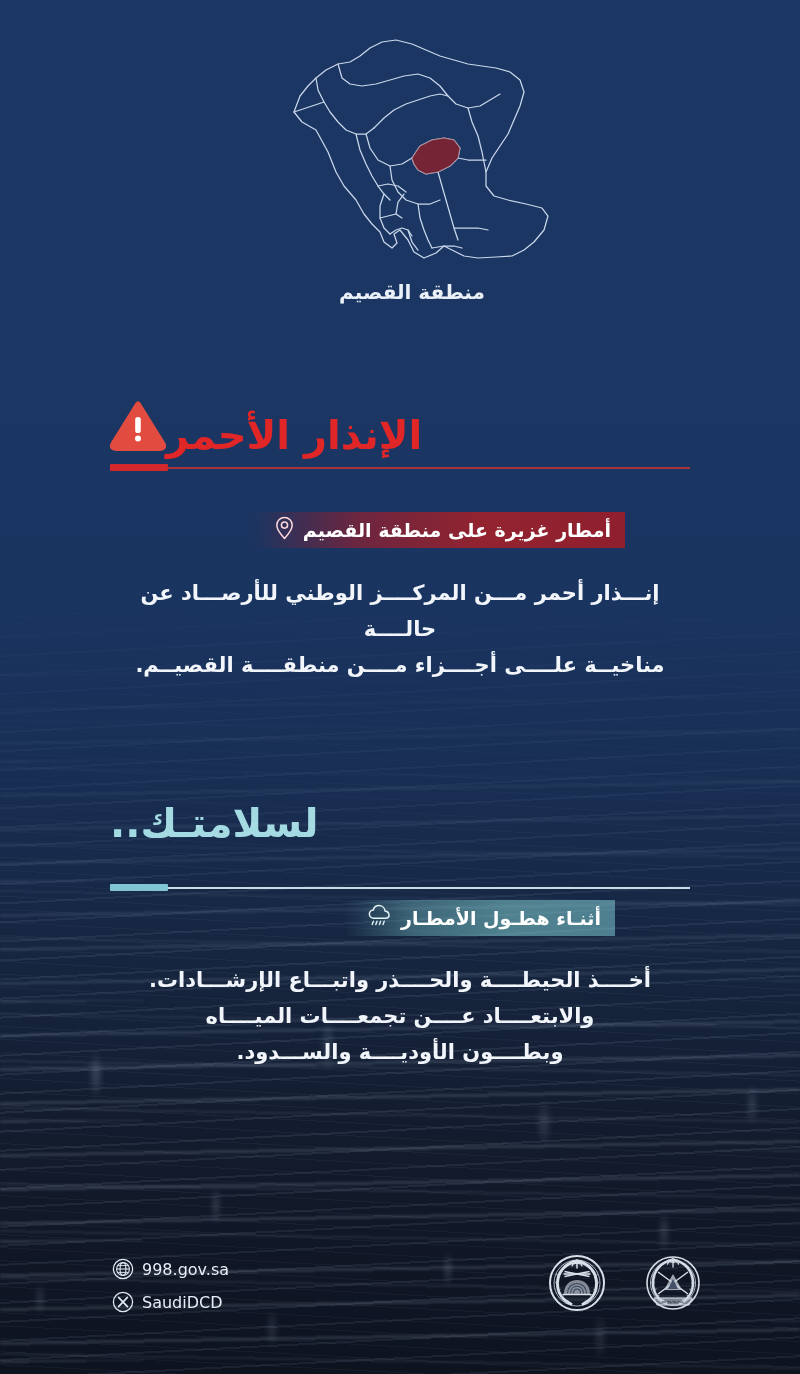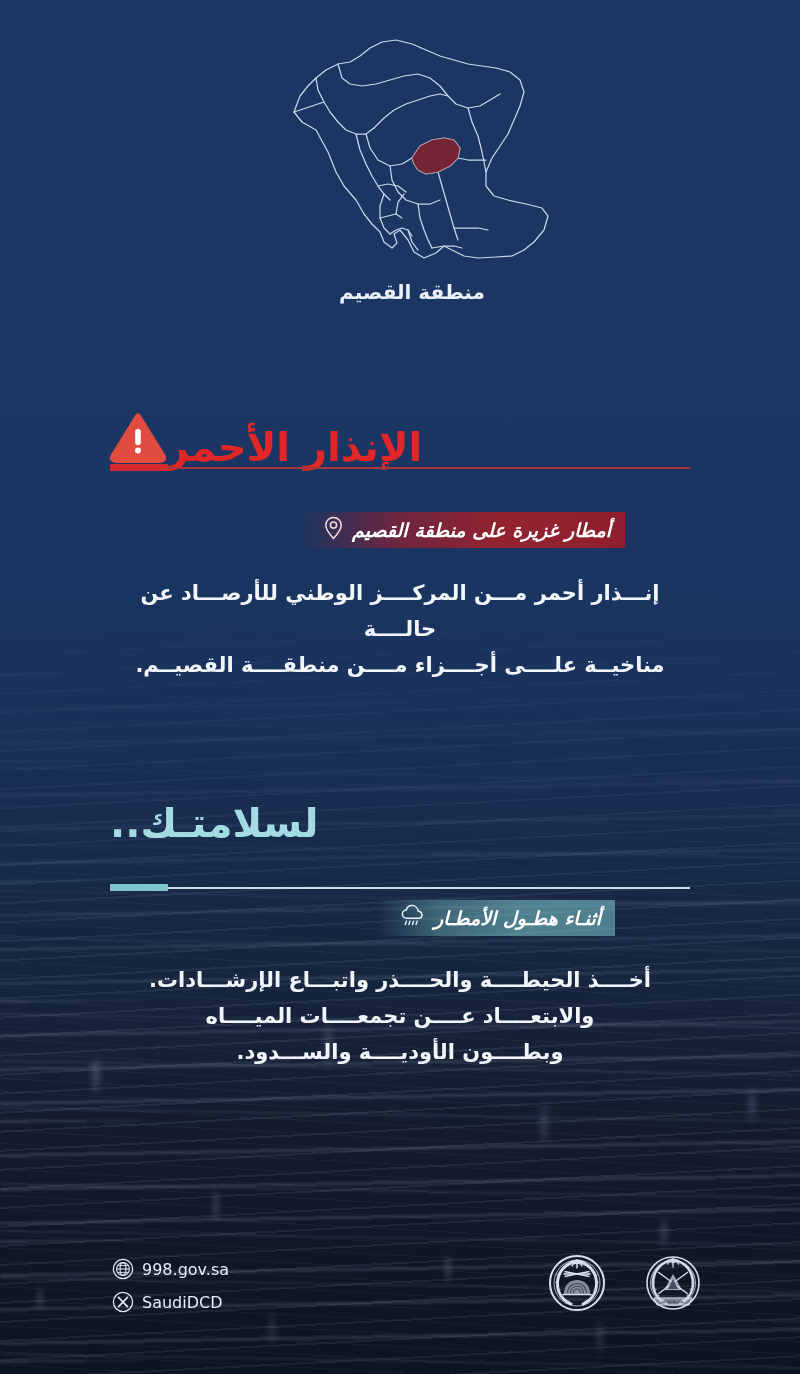--- a/index.html
+++ b/index.html
@@ -129,21 +129,20 @@
   
   .badge {
     position:absolute;
     height:36px;
     display:flex; flex-direction:row-reverse; align-items:center;
     gap:9px;
     padding:0 14px 0 22px;
     color:#ffffff;
     font-size:19px; font-weight:bold;
     white-space:nowrap;
-    font-style:italic;
   }
   #badge-location {
     top:512px; right:175px;
     background:linear-gradient(270deg,#8f1f2e 0%, #93232f 38%, #6c2640 72%, rgba(60,40,70,0) 100%);
   }
   #badge-rain {
     top:900px; right:185px;
     background:linear-gradient(270deg,#4d7f90 0%, #4f818f 40%, #3c6577 75%, rgba(40,70,90,0) 100%);
   }
 
@@ -232,21 +231,21 @@
         <path d="M160,214 L172,212 L182,212 L190,214"></path>
         <path d="M182,194 L194,194 L206,194 L216,196"></path>
       </g>
 
       <path d="M140,124 L148,112 L160,106 L172,104 L182,106 L188,114 L186,124
                L178,132 L166,138 L154,140 L146,136 L142,130 Z" fill="#7a2433" fill-opacity="0.95" stroke="#b08b95" stroke-width="0.8"></path>
     </svg>
     <div id="region-label">منطقة القصيم</div>
   </div>
 
-  <div class="section-head" style="top:412px;">
+  <div class="section-head" style="top:400px;">
     <span class="head-icon">
       <svg width="56" height="52" viewBox="0 0 56 52" fill="none">
         <path d="M28 4.5 L52.5 44 Q54.5 48 50 48 L6 48 Q1.5 48 3.5 44 Z" fill="#e24b3f" stroke="#e24b3f" stroke-width="6" stroke-linejoin="round"></path>
         <rect x="25.2" y="17" width="5.6" height="16" rx="2.6" fill="#ffffff"></rect>
         <circle cx="28" cy="38.5" r="3" fill="#ffffff"></circle>
       </svg>
     </span>
     <span class="head-title red">الإنذار الأحمر</span>
   </div>
   <div class="divider red" style="top:464px;">

